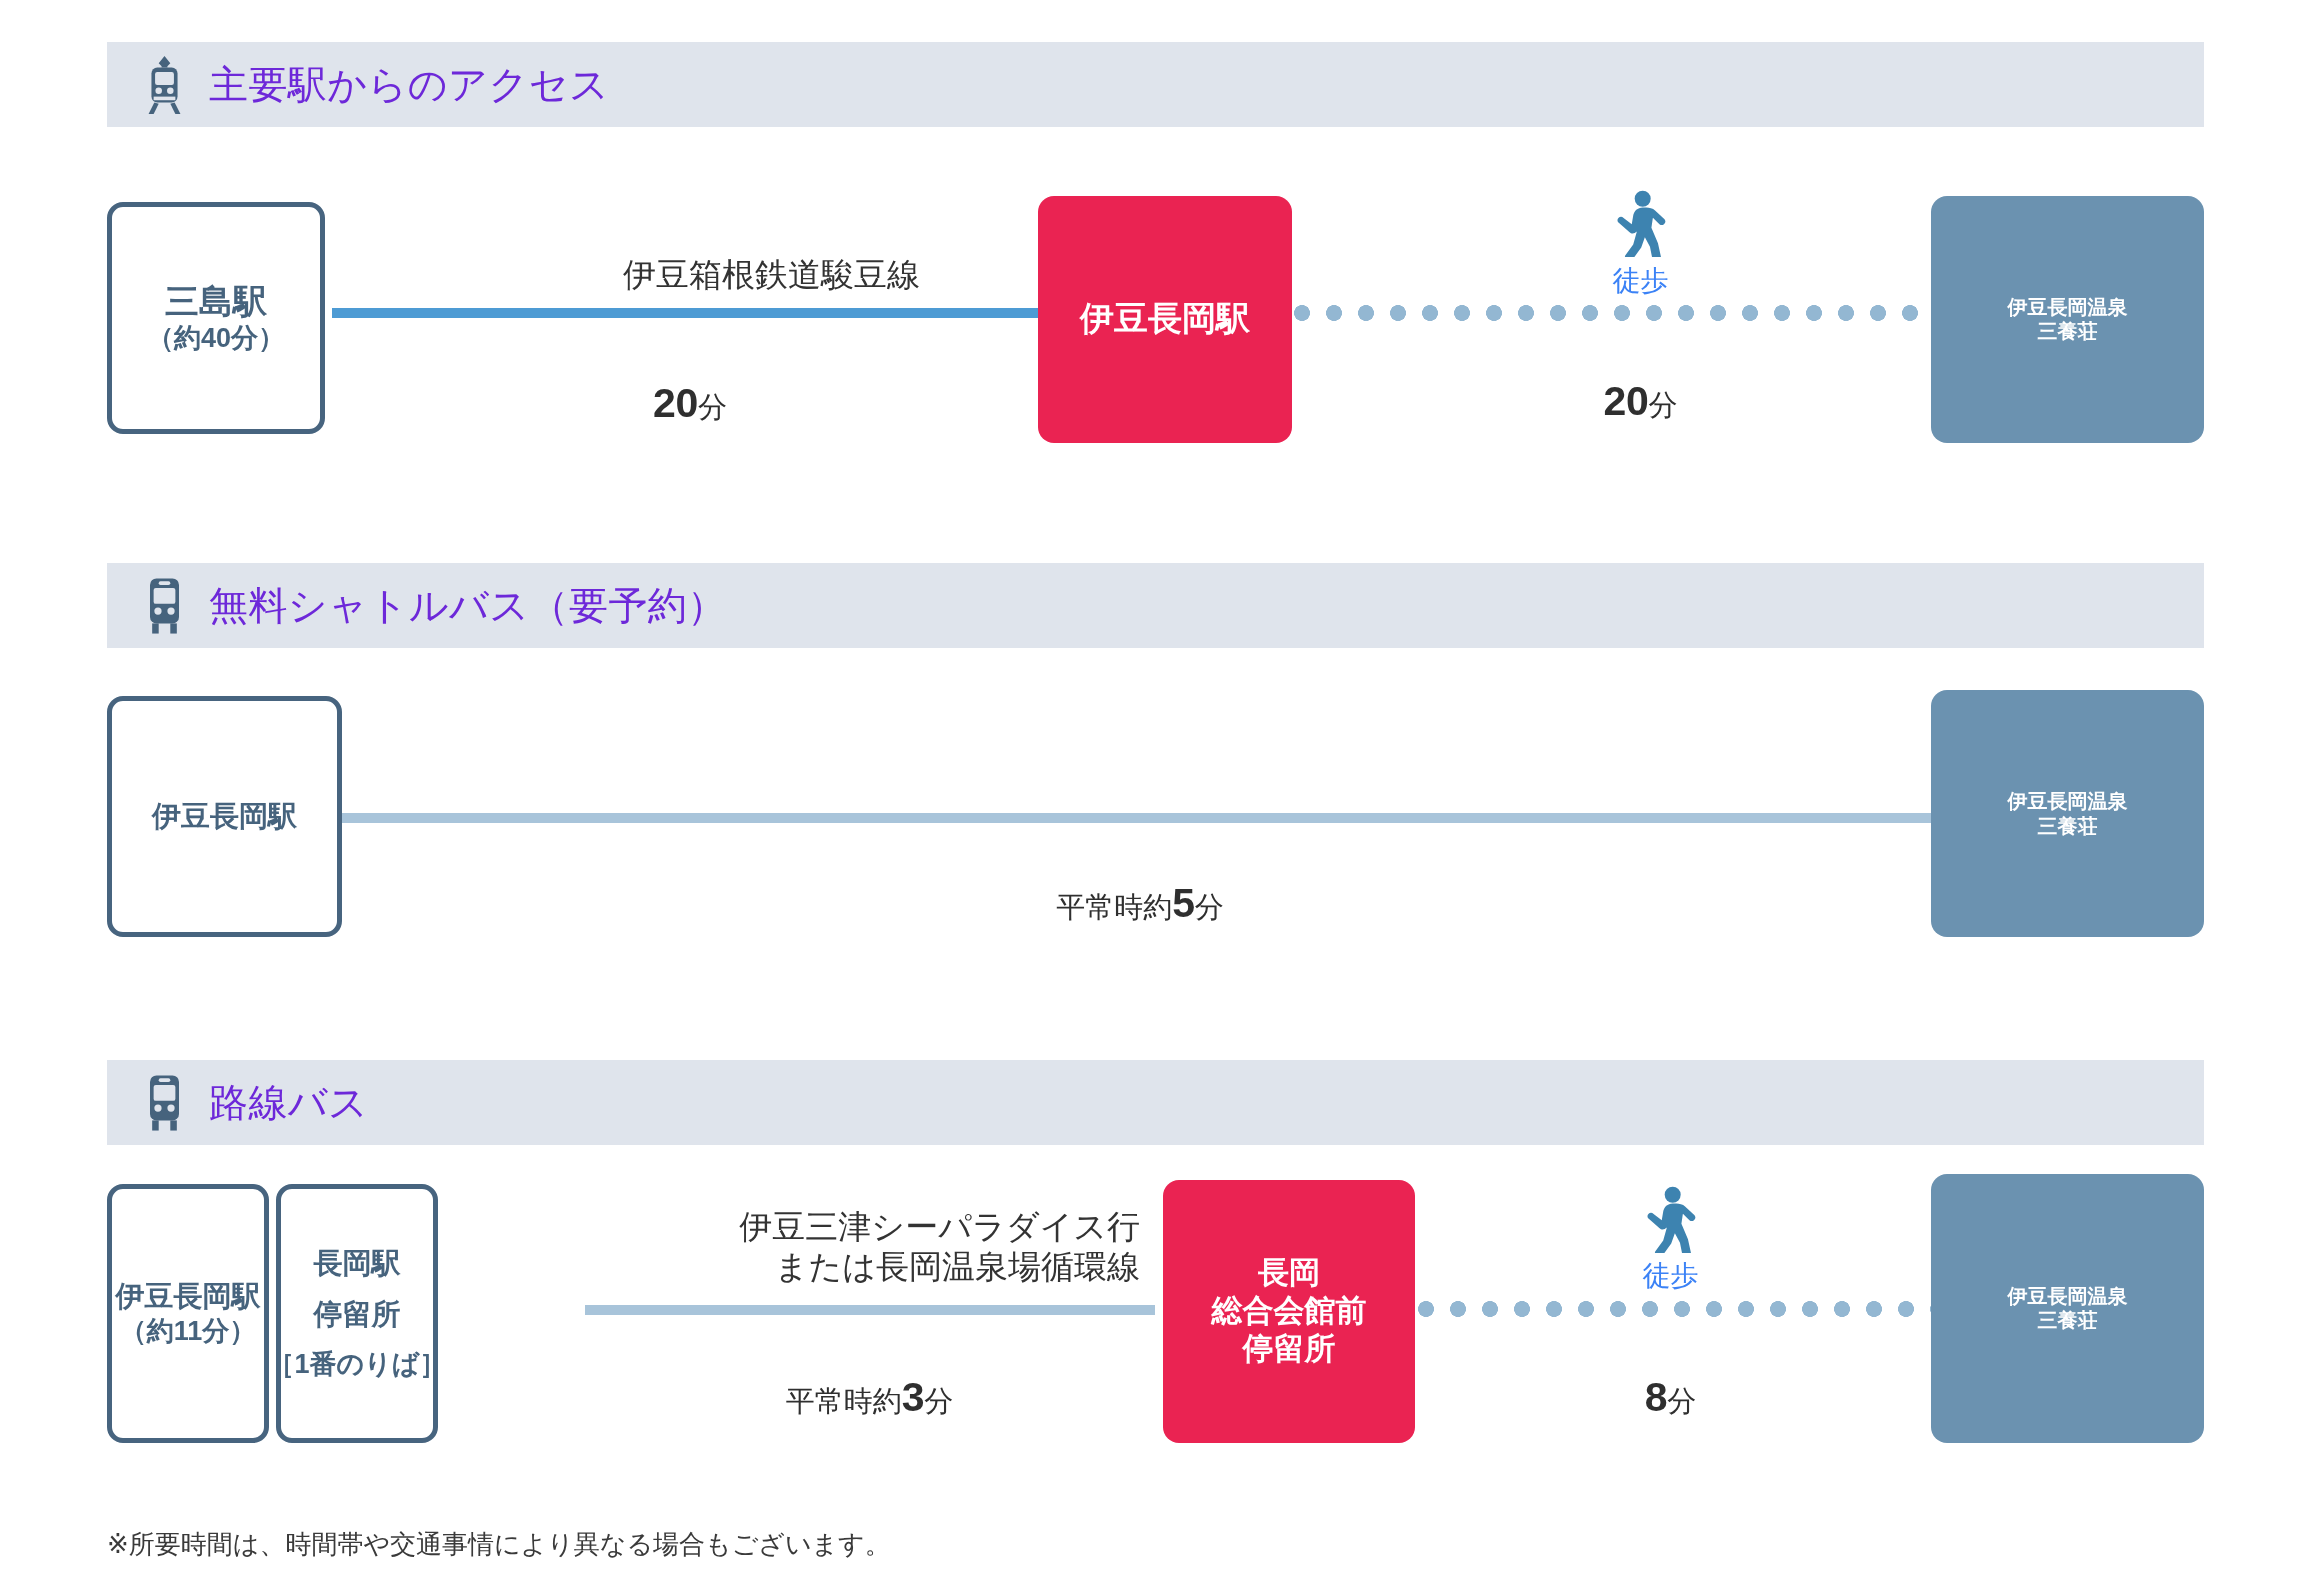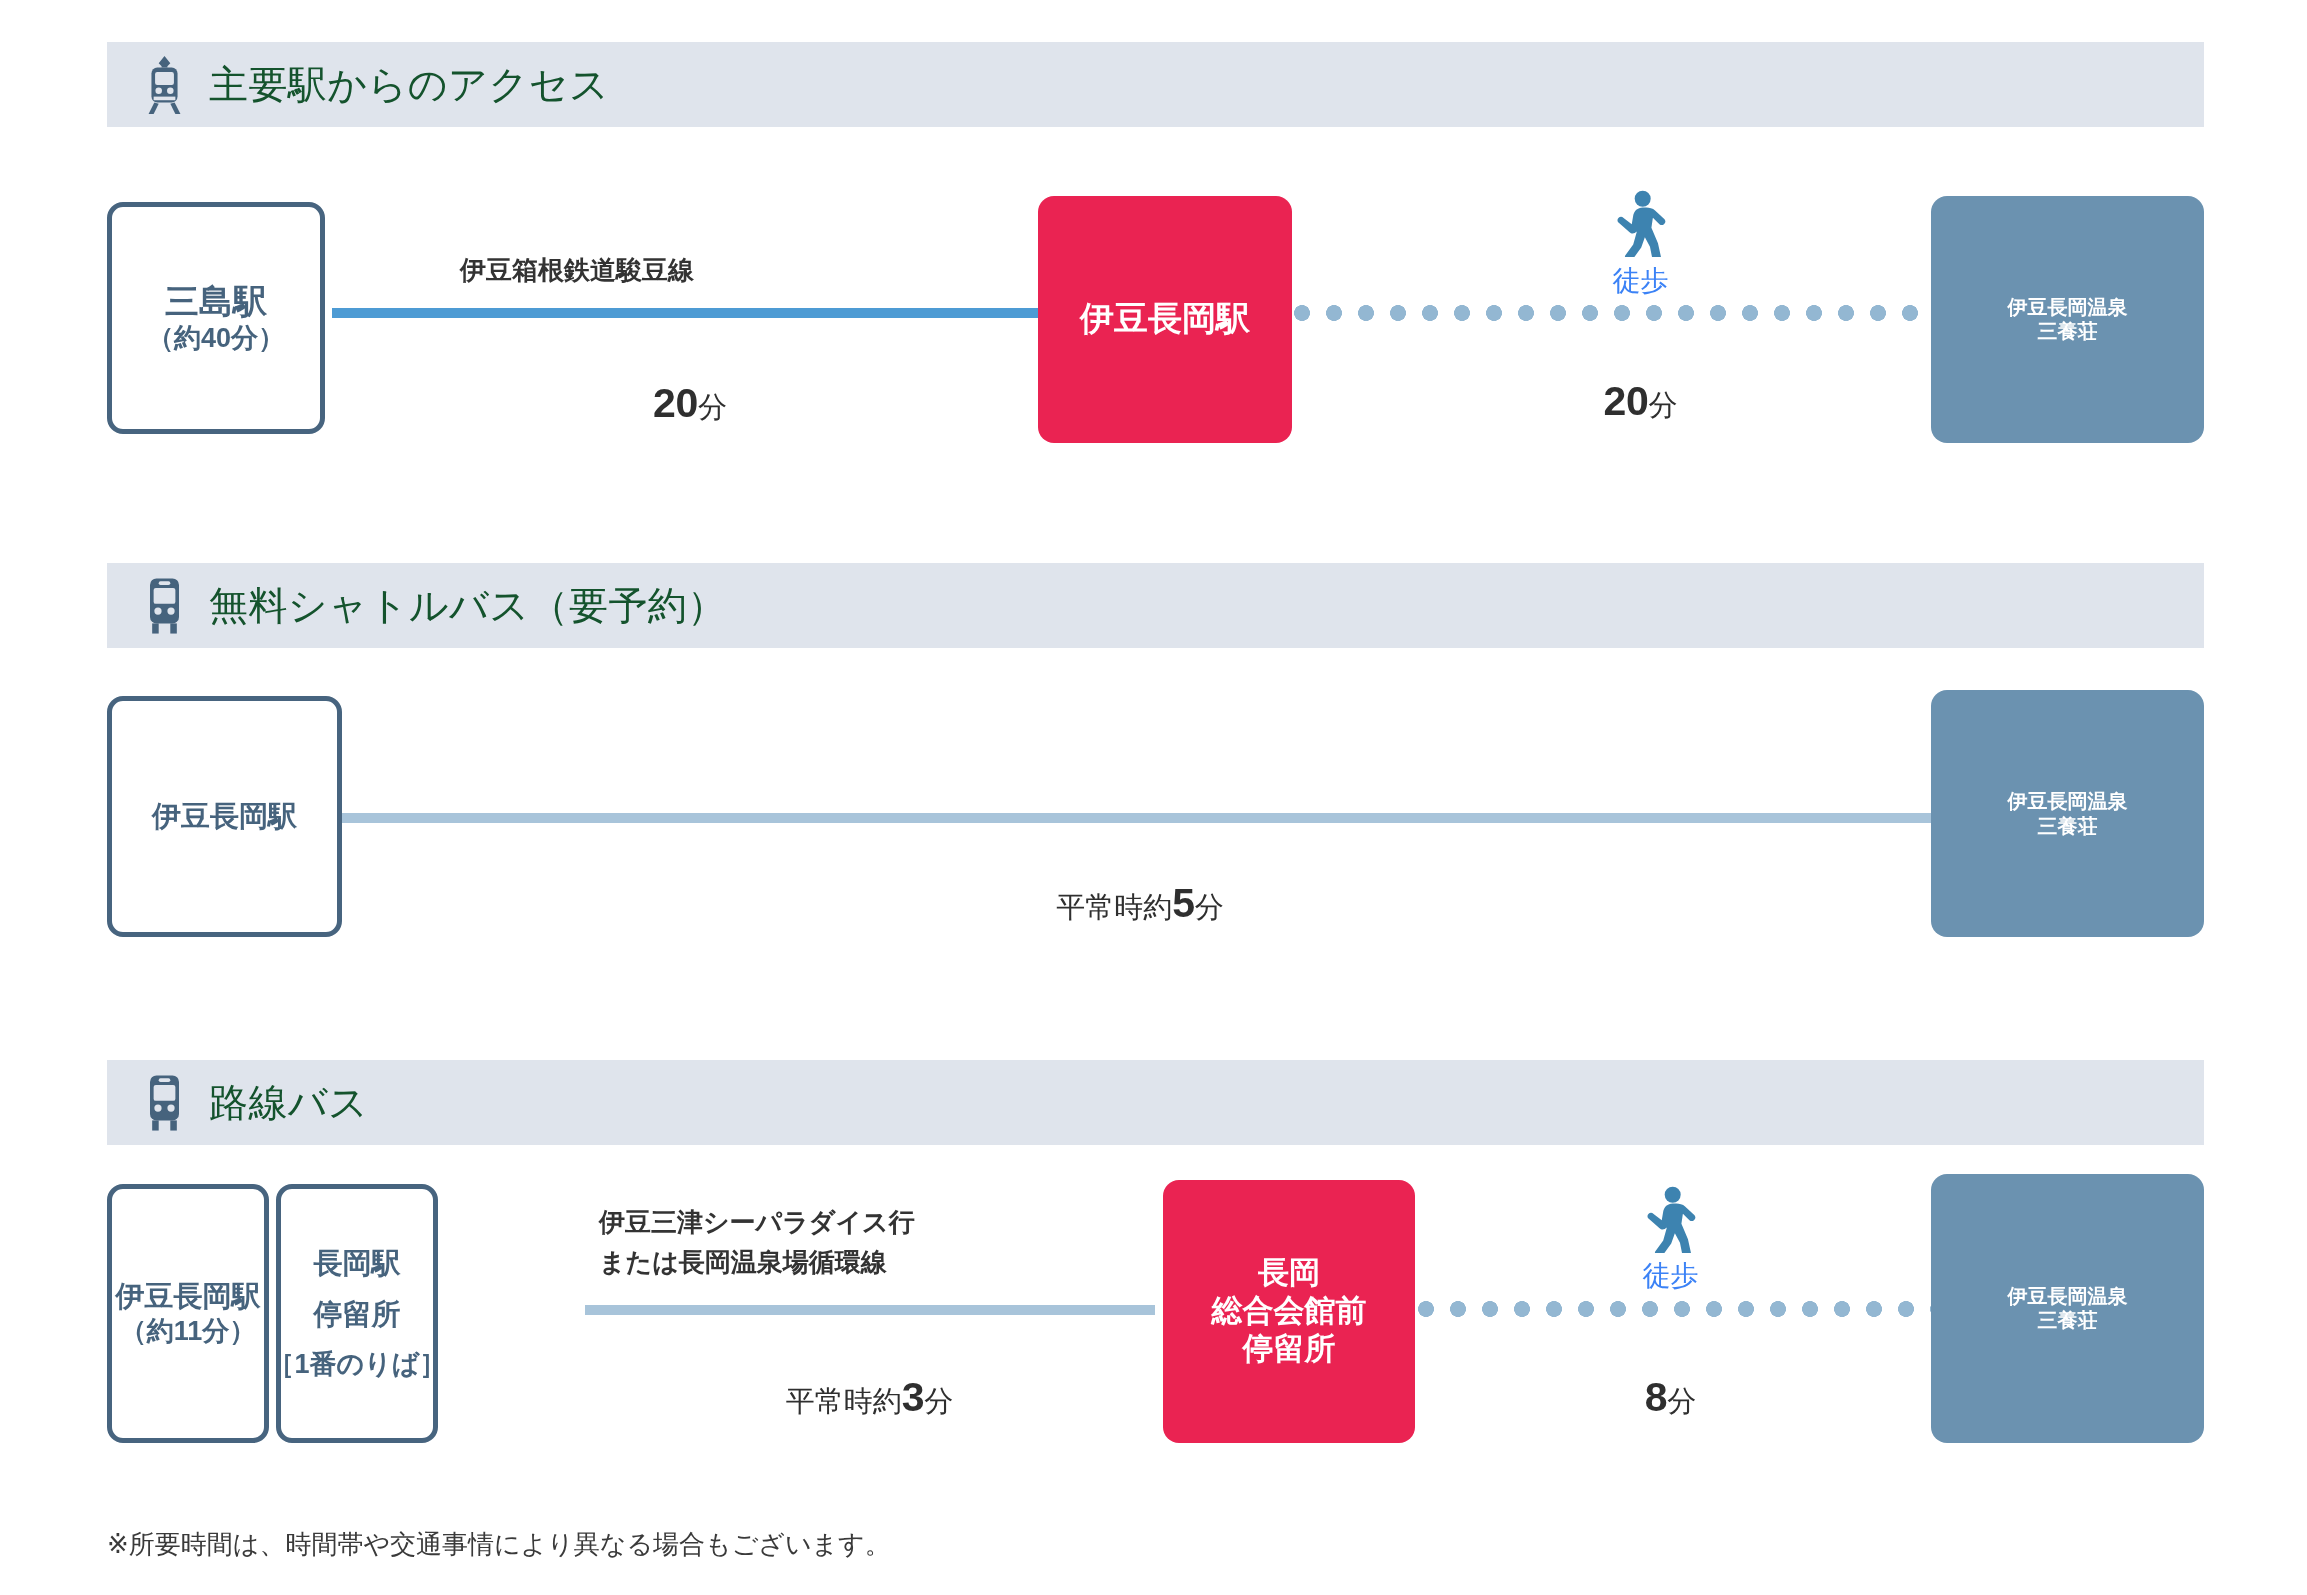--- a/index.html
+++ b/index.html
@@ -40,21 +40,21 @@
     height: 58px;
     margin-right: 22px;
     display: flex;
     align-items: center;
     justify-content: center;
     flex: none;
   }
   .section-header .hdr-title {
     font-size: 39px;
     font-weight: 500;
-    color: #14532d;
+    color: #6d28d9;
     letter-spacing: 0.01em;
     white-space: nowrap;
   }
 
   
   .route-row {
     position: absolute;
     left: 0;
     width: 2307px;
   }
@@ -125,26 +125,25 @@
     height: 16px;
     background-image: radial-gradient(circle closest-side, #93b7d2 98%, transparent 100%);
     background-size: 32px 16px;
     background-repeat: repeat-x;
     background-position: left center;
   }
 
   
   .conn-label-top {
     position: absolute;
-    text-align: left;
-    font-size: 26px;
+    text-align: right;
+    font-size: 33px;
     color: #333333;
     line-height: 1.28;
     white-space: nowrap;
-    font-weight: bold;
   }
   .conn-label-bottom {
     position: absolute;
     text-align: center;
     white-space: nowrap;
     color: #2f2f2f;
     margin-top: 44px;
   }
   .big-num {
     font-size: 41px;

